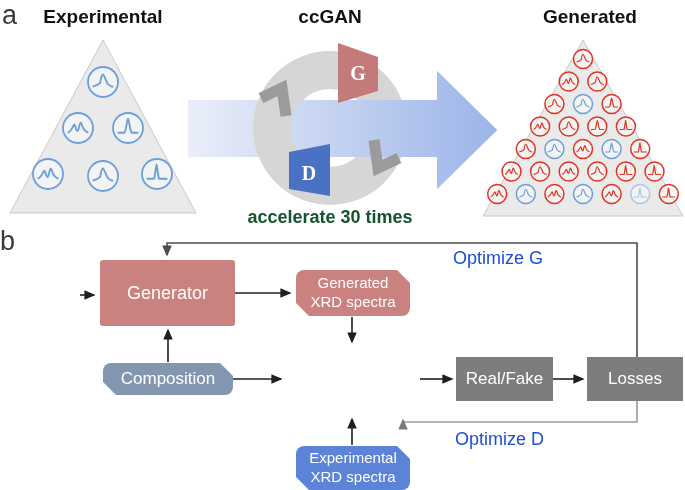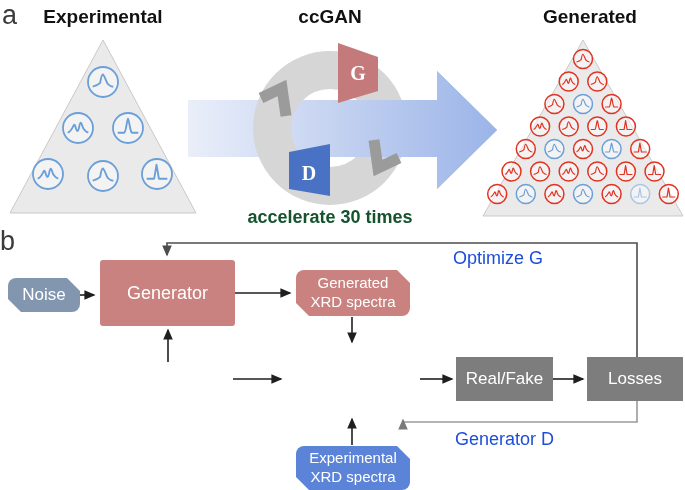--- a/index.html
+++ b/index.html
@@ -146,48 +146,48 @@
   </svg>
 
   <div class="panel-label" style="left:2px;top:2px;">a</div>
   <div class="sec-title" style="left:13px;top:6px;width:180px;">Experimental</div>
   <div class="sec-title" style="left:255px;top:6px;width:150px;">ccGAN</div>
   <div class="sec-title" style="left:500px;top:6px;width:180px;">Generated</div>
   <div class="caption" id="caption" style="left: 230px; top: 207px; width: 200px; color: #14532d;">accelerate 30 times</div>
 
   <div class="panel-label" style="left:0px;top:228px;">b</div>
 
-  <div class="box snip" style="left: 8px; top: 278px; width: 72px; height: 34px; font-size: 17px; background: rgb(131, 150, 175);">
-    <span>Noise</span>
-  </div>
 
   <div class="box rounded" style="left: 100px; top: 260px; width: 135px; height: 66px; font-size: 18px; background: rgb(201, 130, 127);">
     <span>Generator</span>
   </div>
 
   <div class="box snip" style="left: 296px; top: 270px; width: 114px; height: 46px; font-size: 15px; background: rgb(201, 130, 127);">
     <span>
       <span>Generated</span><br>
       <span>XRD spectra</span>
     </span>
   </div>
 
+  <div class="box snip" style="left: 103px; top: 363px; width: 130px; height: 32px; font-size: 17px; background: rgb(131, 150, 175);">
+    <span>Composition</span>
+  </div>
 
 
   <div class="box" style="left: 456px; top: 357px; width: 97px; height: 44px; font-size: 17px; background: rgb(125, 125, 125);">
     <span>Real/Fake</span>
   </div>
 
   <div class="box" style="left: 587px; top: 357px; width: 96px; height: 44px; font-size: 17px; background: rgb(125, 125, 125); align-items: center;">
     <span>Losses</span>
   </div>
 
   <div class="box snip" style="left: 296px; top: 446px; width: 114px; height: 44px; font-size: 15px; background: rgb(91, 132, 217);">
     <span>
       <span>Experimental</span><br>
       <span>XRD spectra</span>
     </span>
   </div>
 
   <div class="opt-label" style="left:453px;top:248px;width:150px;">Optimize G</div>
-  <div class="opt-label" style="left:455px;top:429px;width:150px;">Generator D</div>
+  <div class="opt-label" style="left:455px;top:429px;width:150px;">Optimize D</div>
 
 </div>
 
 </body></html>

